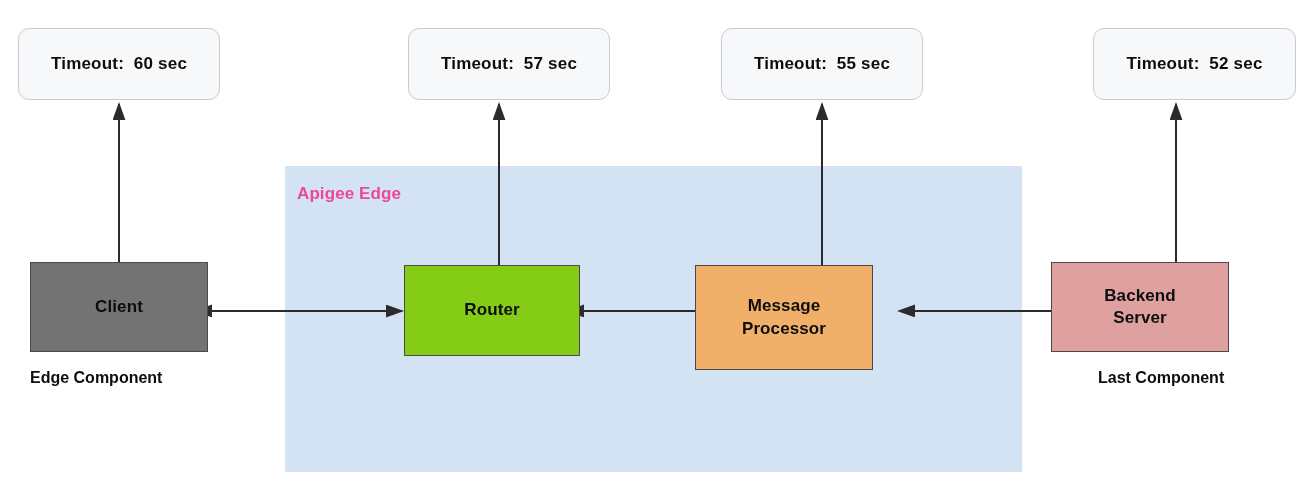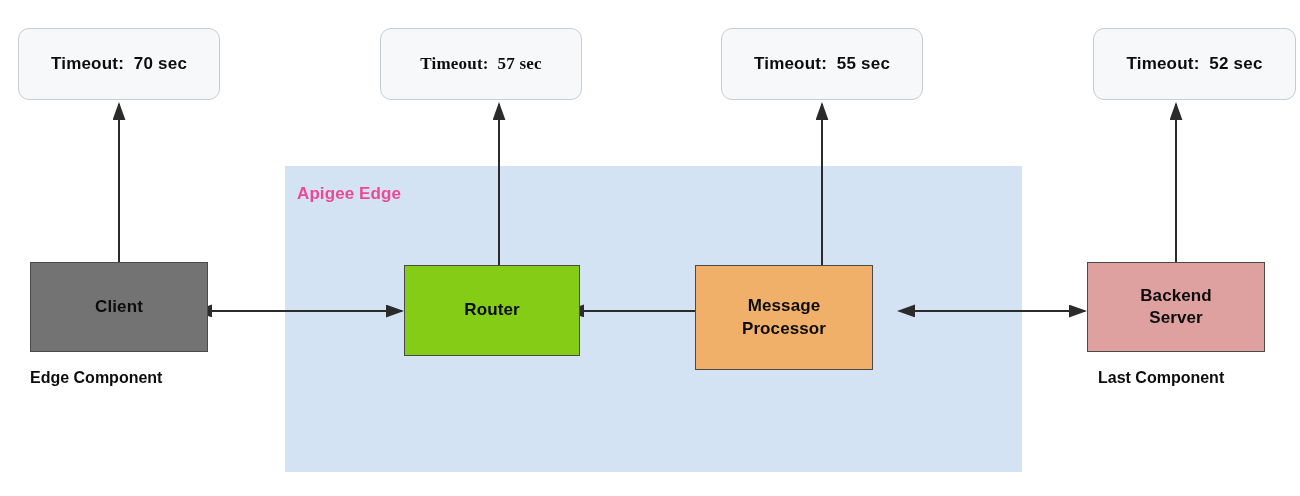--- a/index.html
+++ b/index.html
@@ -119,24 +119,24 @@
     </g>
 
     <g stroke="#2b2b2b" stroke-width="2" fill="none">
       <line x1="210" y1="311" x2="402" y2="311" marker-start="url(#arrowhead-start)" marker-end="url(#arrowhead)"></line>
       <line x1="582" y1="311" x2="731" y2="311" marker-start="url(#arrowhead-start)" marker-end="url(#arrowhead)"></line>
       <line x1="913" y1="311" x2="1085" y2="311" marker-start="url(#arrowhead-start)" marker-end="url(#arrowhead)"></line>
     </g>
   </svg>
 
   <div class="timeout-box" style="left:18px;  top:28px; width:202px;">
-    <span class="timeout-text">Timeout:  70 sec</span>
+    <span class="timeout-text">Timeout:  60 sec</span>
   </div>
 
-  <div class="timeout-box" style="left:380px; top:28px; width:202px;font-family:Liberation Serif, serif;">
+  <div class="timeout-box" style="left:408px; top:28px; width:202px;">
     <span class="timeout-text">Timeout:  57 sec</span>
   </div>
 
   <div class="timeout-box" style="left:721px; top:28px; width:202px;justify-content:center;">
     <span class="timeout-text">Timeout:  55 sec</span>
   </div>
 
   <div class="timeout-box" style="left:1075px; top:28px; width:203px;margin-left:18px;">
     <span class="timeout-text">Timeout:  52 sec</span>
   </div>
@@ -147,21 +147,21 @@
 
   <div class="node" style="left:404px; top:265px; width:176px; height:91px; background:#84cc16;">
     <span class="node-label">Router</span>
   </div>
 
   <div class="node" style="left:695px; top:265px; width:178px; height:105px; background:#f0b069;">
     <span class="node-label">Message
 Processor</span>
   </div>
 
-  <div class="node" style="left:1087px; top:262px; width:178px; height:90px; background:#dfa0a0;">
+  <div class="node" style="left:1051px; top:262px; width:178px; height:90px; background:#dfa0a0;">
     <span class="node-label">Backend
 Server</span>
   </div>
 
   <div class="caption" style="left:30px; top:369px;">Edge Component</div>
   <div class="caption" style="left:1098px; top:369px;">Last Component</div>
 
 </div>
 
 </body></html>

